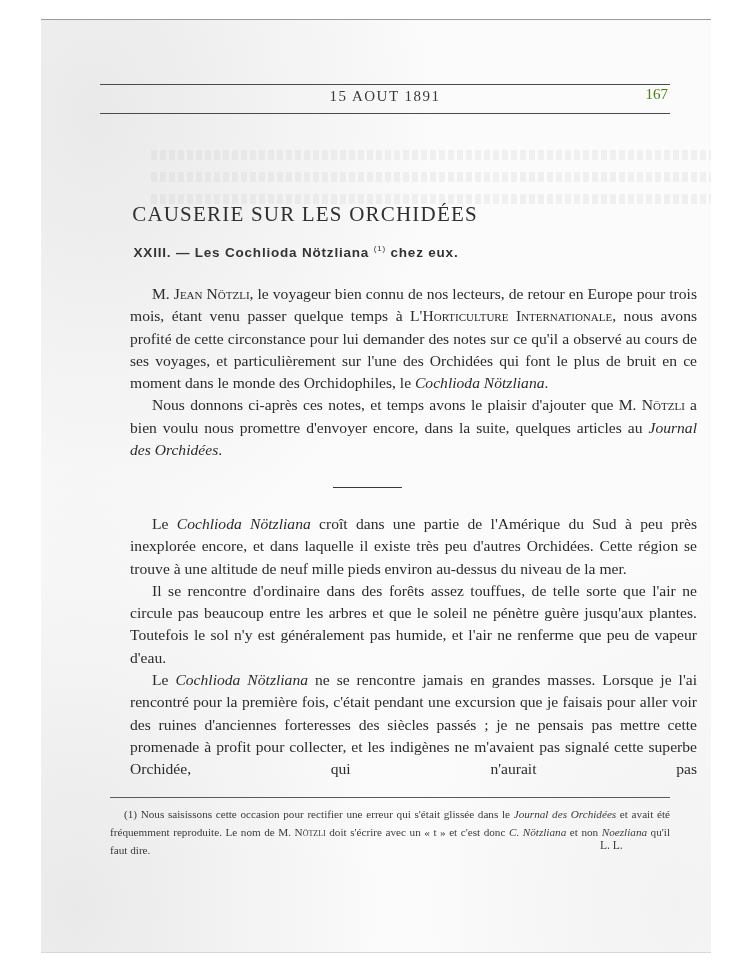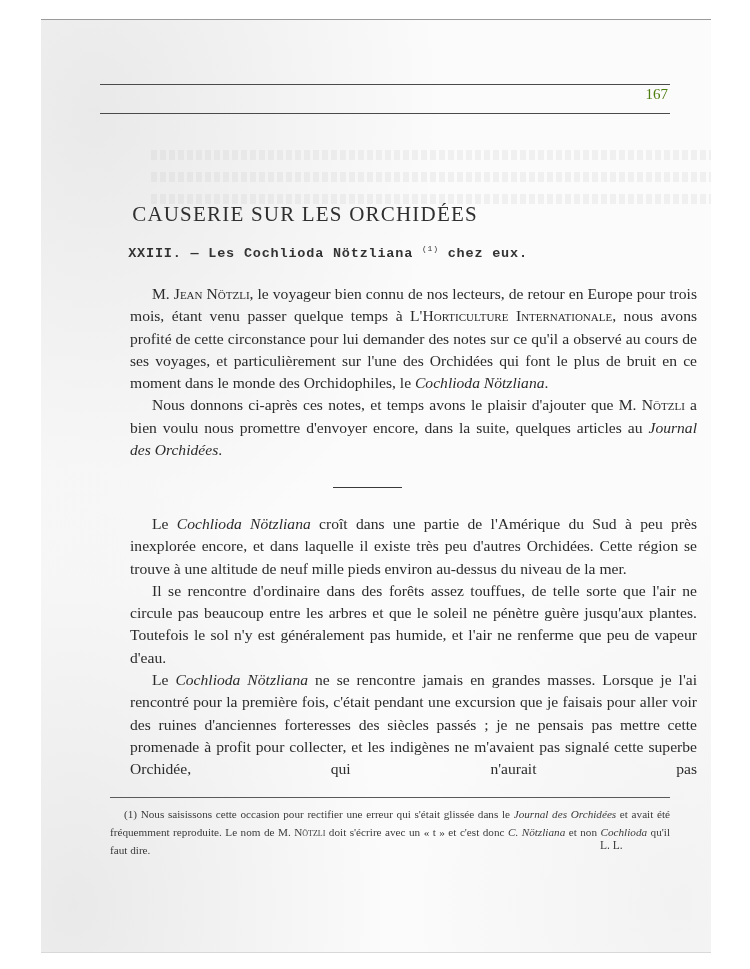--- a/index.html
+++ b/index.html
@@ -75,26 +75,25 @@
     font-size: 21px;
     letter-spacing: 1.2px;
     color: #2f2f2f;
   }
   .article-subtitle {
     position: absolute;
     left: 0;
     width: 592px;
     top: 244px;
     text-align: center;
-    font-family: Liberation Mono, monospace;
+    font-family: Liberation Sans, sans-serif;
     font-weight: bold;
     font-size: 13.5px;
     letter-spacing: 0.8px;
     color: #333;
-    padding-left: 32px;
   }
   .article-subtitle sup {
     font-size: 8px;
     font-weight: normal;
   }
   .body-block {
     position: absolute;
     left: 103px;
     width: 567px;
     font-size: 15.6px;
@@ -157,20 +156,21 @@
 <body>
 
 <div class="scan-page">
   <div class="bleed" style="top:130px"></div>
   <div class="bleed" style="top:152px"></div>
   <div class="bleed" style="top:174px"></div>
 </div>
 
 <div class="rule" style="left:100px;top:84px;width:570px;"></div>
 <div class="running-head">
+  <span class="running-date">15 AOUT 1891</span>
   <span class="page-number">167</span>
 </div>
 <div class="rule" style="left:100px;top:113px;width:570px;"></div>
 
 <div class="article-title">CAUSERIE SUR LES ORCHIDÉES</div>
 <div class="article-subtitle">
   <span>XXIII. — Les Cochlioda Nötzliana</span>
   <sup>(1)</sup>
   <span>chez eux.</span>
 </div>
@@ -183,15 +183,15 @@
 <div class="separator"></div>
 
 <div class="body-block" style="top:513px">
   <p><span>Le </span><i>Cochlioda Nötzliana</i><span> croît dans une partie de l'Amérique du Sud à peu près inexplorée encore, et dans laquelle il existe très peu d'autres Orchidées. Cette région se trouve à une altitude de neuf mille pieds environ au-dessus du niveau de la mer.</span></p>
   <p><span>Il se rencontre d'ordinaire dans des forêts assez touffues, de telle sorte que l'air ne circule pas beaucoup entre les arbres et que le soleil ne pénètre guère jusqu'aux plantes. Toutefois le sol n'y est généralement pas humide, et l'air ne renferme que peu de vapeur d'eau.</span></p>
   <p class="last-justified"><span>Le </span><i>Cochlioda Nötzliana</i><span> ne se rencontre jamais en grandes masses. Lorsque je l'ai rencontré pour la première fois, c'était pendant une excursion que je faisais pour aller voir des ruines d'anciennes forteresses des siècles passés ; je ne pensais pas mettre cette promenade à profit pour collecter, et les indigènes ne m'avaient pas signalé cette superbe Orchidée, qui n'aurait pas</span></p>
 </div>
 
 <div class="footnote-rule"></div>
 <div class="footnotes">
-  <p><span>(1) Nous saisissons cette occasion pour rectifier une erreur qui s'était glissée dans le </span><i>Journal des Orchidées</i><span> et avait été fréquemment reproduite. Le nom de M. </span><span class="sc">Nötzli</span><span> doit s'écrire avec un « t » et c'est donc </span><i>C. Nötzliana</i><span> et non </span><i>Cochlioda</i><span> qu'il faut dire.</span></p>
+  <p><span>(1) Nous saisissons cette occasion pour rectifier une erreur qui s'était glissée dans le </span><i>Journal des Orchidées</i><span> et avait été fréquemment reproduite. Le nom de M. </span><span class="sc">Nötzli</span><span> doit s'écrire avec un « t » et c'est donc </span><i>C. Nötzliana</i><span> et non </span><i>Noezliana</i><span> qu'il faut dire.</span></p>
 </div>
 <div class="signature">L. L.</div>
 
 </body></html>

